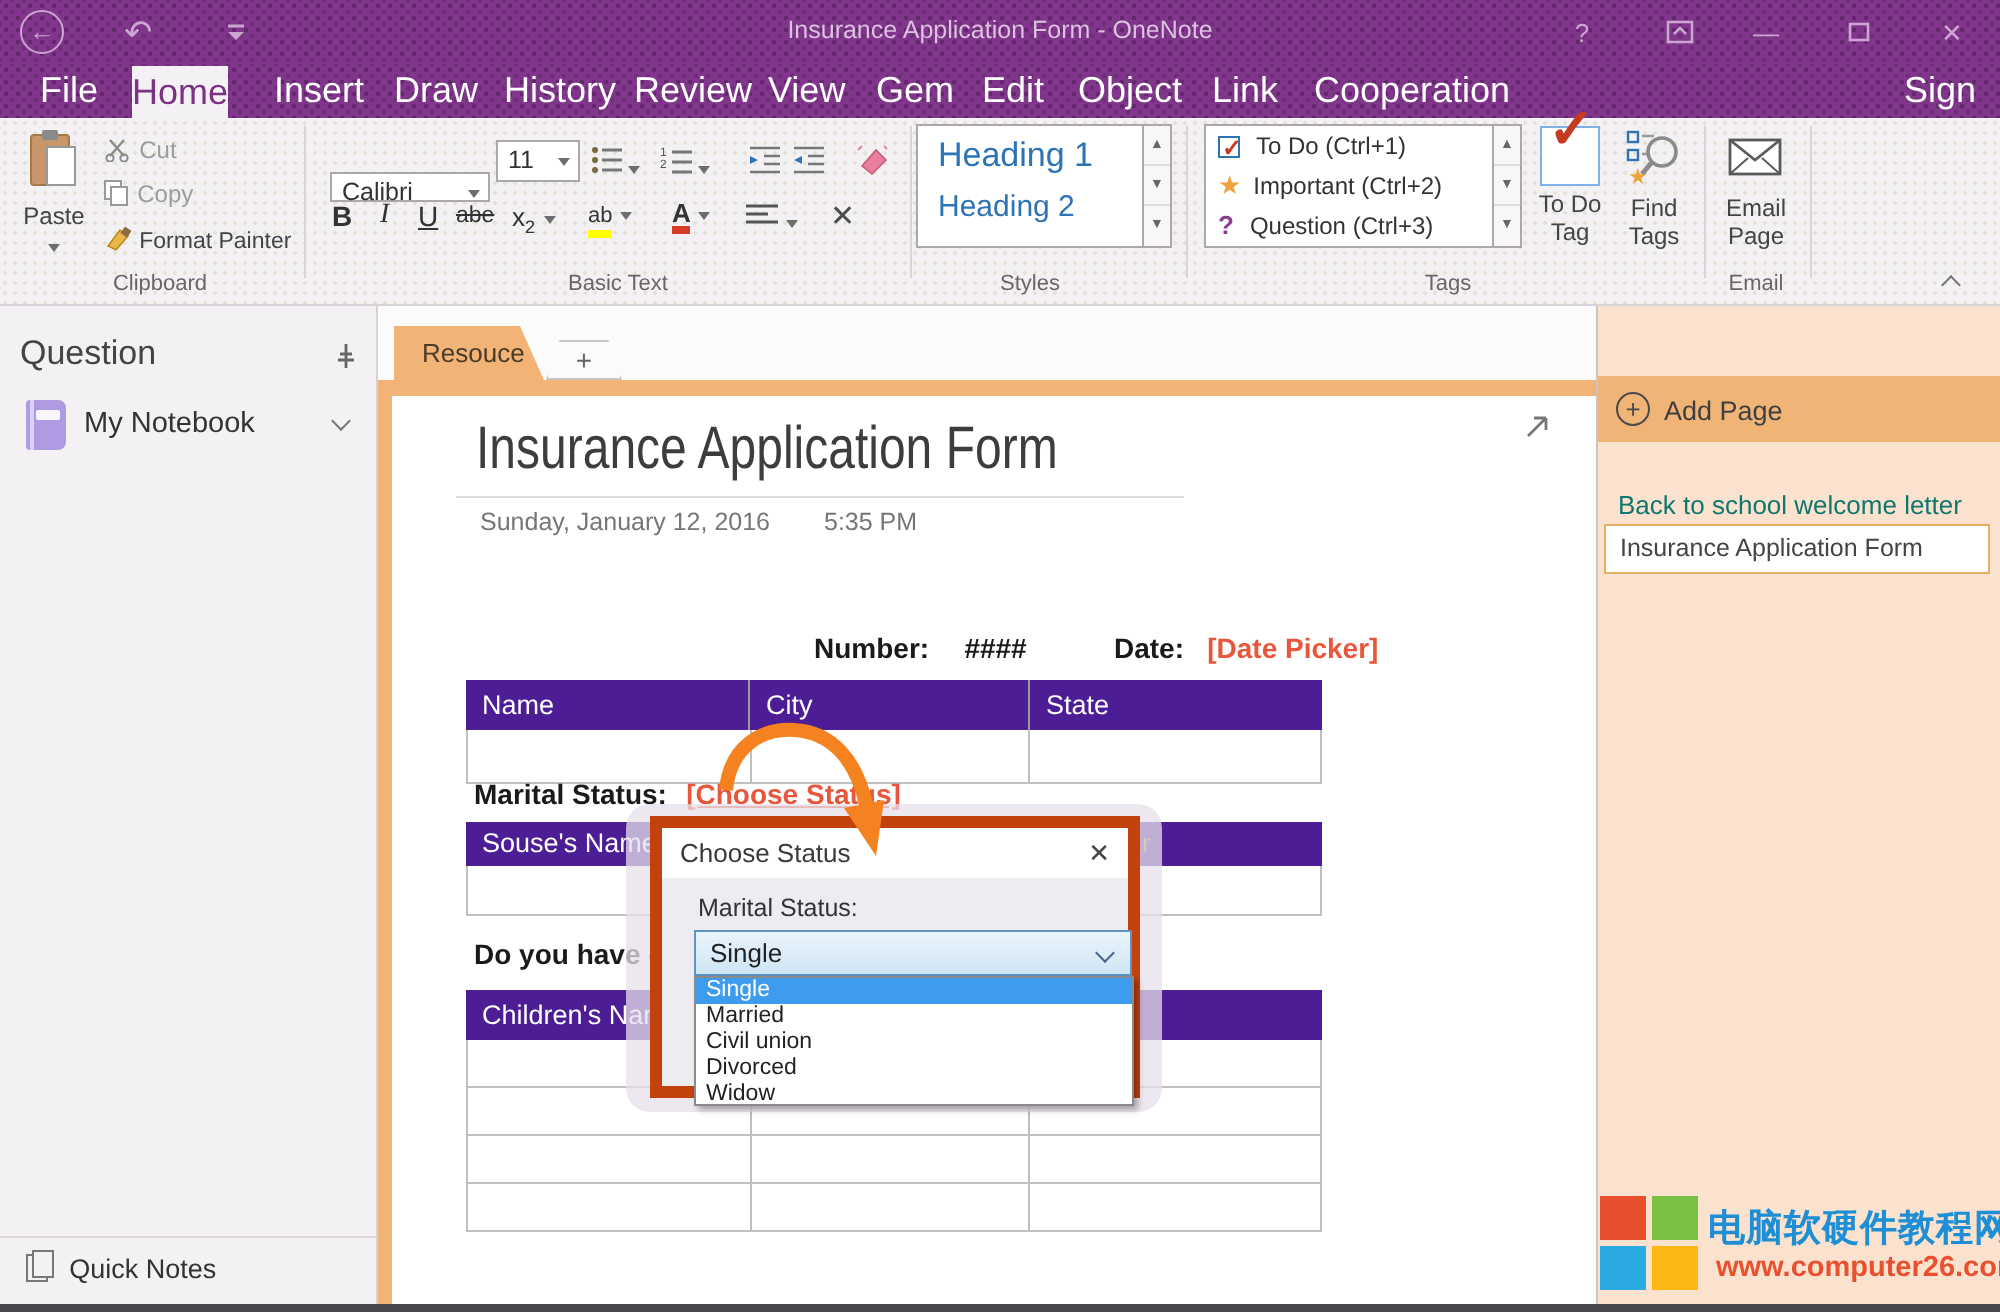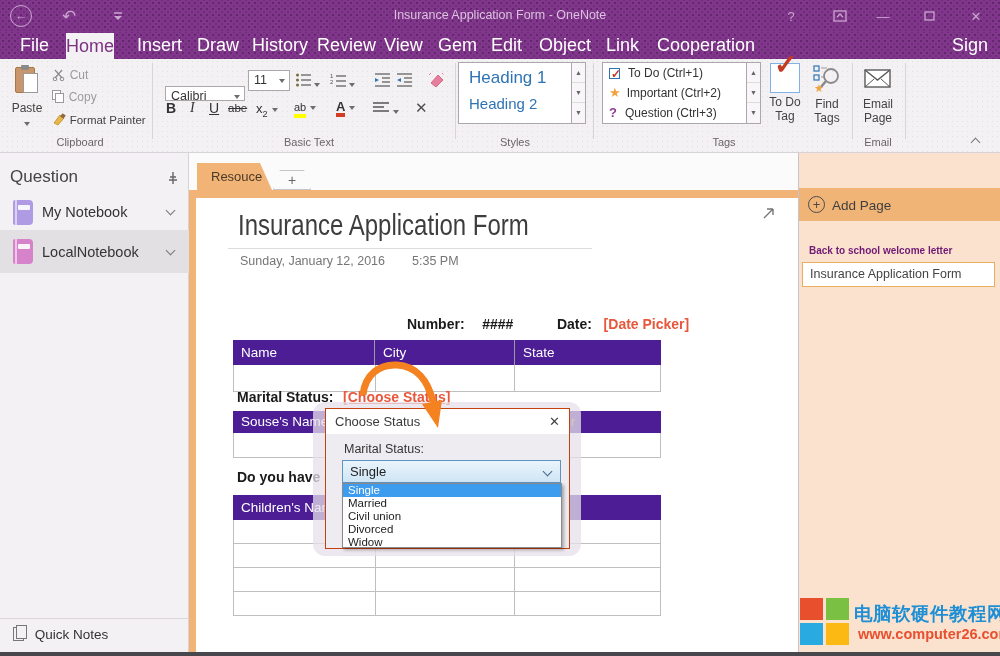--- a/index.html
+++ b/index.html
@@ -55,38 +55,38 @@
 .redlink{color:#E8563C}
 .tbl{position:absolute;left:37px;width:428px}
 .thead{display:flex;background:#4c1d95}
 .thead .c{color:#fff;font-size:13.5px;padding-left:8px;border-right:1px solid #9a9a9a}
 .thead .c:last-child{border-right:none}
 .trow{display:flex;border-left:1px solid #BFBFBF}
 .trow .c{border-right:1px solid #BFBFBF;border-bottom:1px solid #BFBFBF}
 .c1{width:142px}.c2{width:140px}.c3{width:146px}
 
 .dlg-halo{left:313px;top:402px;width:268px;height:154px;border-radius:12px;background:rgba(231,224,233,.75)}
-.dlg{left:325px;top:408px;width:245px;height:141px;background:#EFECF1;border:1px solid #c2410c}
+.dlg{left:325px;top:408px;width:245px;height:141px;background:#EFECF1;border:6px solid #c2410c}
 .dlg-title{position:absolute;left:0;top:0;right:0;height:25px;background:#fff;font-size:13px;color:#3A3A3A;line-height:25px;padding-left:9px}
 .dlg-x{position:absolute;right:9px;top:0;font-size:13px;color:#444;line-height:25px}
 .dlg-label{position:absolute;left:18px;top:33px;font-size:12.5px;color:#333}
 .dlg-combo{position:absolute;left:16px;top:51px;width:219px;height:23px;background:linear-gradient(#EAF4FB,#CFE5F5);border:1px solid #5E94C4;font-size:13px;color:#222;line-height:21px;padding-left:7px}
 .dlg-combo .chev{border-color:#46688B;position:absolute;right:9px;top:7px}
 .dlg-list{position:absolute;left:16px;top:74px;width:220px;height:65px;background:#fff;border:1px solid #8A8A8A;box-shadow:2px 2px 3px rgba(0,0,0,.3)}
 .dlg-list div{height:13px;line-height:13px;font-size:11.5px;color:#222;padding-left:5px;white-space:nowrap}
 .dlg-list div.sel{background:#3E9CEF;color:#fff}
 
 .rsb{left:798px;top:153px;width:202px;height:499px;background:#FBE2CE;border-left:1px solid #C8C4C8}
 .rsearchrow{position:absolute;left:0;top:0;width:202px;height:35px;background:#FCFBFC}
 .searchbox{position:absolute;left:7px;top:11px;width:186px;height:21px;background:#fff;border:1px solid #ABA7AB}
 .searchbox input{position:absolute;left:5px;top:2px;width:130px;height:15px;border:none;outline:none;font-size:12px;color:#555;font-family:"Liberation Sans",sans-serif;background:transparent}
 .addband{position:absolute;left:0;top:35px;width:202px;height:33px;background:#F1B477}
 .addcirc{position:absolute;left:9px;top:8px;width:17px;height:17px;border:1.5px solid #4A4A4A;border-radius:50%;text-align:center;line-height:15px;font-size:13px;color:#4A4A4A}
 .addlabel{position:absolute;left:33px;top:10px;font-size:13.5px;color:#3F3F3F}
-.pitem1{position:absolute;left:10px;top:92px;font-size:10px;font-weight:bold;color:#701a75}
+.pitem1{position:absolute;left:10px;top:92px;font-size:13px;font-weight:normal;color:#0f766e}
 .pitem2{position:absolute;left:3px;top:109px;width:193px;height:25px;background:#fff;border:1px solid #EBAD60;font-size:12.5px;color:#444;line-height:23px;padding-left:7px}
 
 .wm-sq{position:absolute;width:23px;height:22px}
 .wm-cn{position:absolute;left:55px;top:448px;font-size:18.5px;font-weight:bold;color:#1E8FD5;letter-spacing:.5px;white-space:nowrap}
 .wm-url{position:absolute;left:59px;top:473px;font-size:14.5px;font-weight:bold;color:#E8502F;white-space:nowrap}
 .bstrip{left:0;top:652px;width:1000px;height:4px;background:#47474D}
 </style>
 </head>
 <body>
 
@@ -265,28 +265,20 @@
       <path d="M6 1 v5 M3 6 h6 M6 6 v7 M2 9 h8" stroke="#666" stroke-width="1.4" fill="none"></path>
     </svg>
   <div class="nbitem" style="top:40px">
     <div class="nbicon" style="background:#AE9BE3">
         <span class="spine"></span>
         <span class="bar"></span>
       </div>
     <span class="nbname">My Notebook</span>
     <span class="nbchev chev"></span>
   </div>
-  <div class="nbitem" style="top:77px;height:43px;background:#E3E0E4">
-    <div class="nbicon" style="background:#D783CC;top:9px">
-        <span class="spine"></span>
-        <span class="bar"></span>
-      </div>
-    <span class="nbname" style="top:14px">LocalNotebook</span>
-    <span class="nbchev chev" style="top:17px"></span>
-  </div>
   <div class="abs" style="left:0;top:465px;width:189px;height:1px;background:#DAD6DA"></div>
   <div class="abs" style="left:13px;top:472px;width:176px;height:26px">
     <span style="display:inline-block;position:relative;width:18px;height:20px">
       <span style="position:absolute;left:0;top:2px;width:11px;height:14px;border:1px solid #777;background:#F4F1F4"></span>
       <span style="position:absolute;left:3px;top:0;width:11px;height:14px;border:1px solid #777;background:#F4F1F4"></span>
     </span>
     <span style="font-size:13.5px;color:#333;vertical-align:6px">Quick Notes</span>
   </div>
 </div>
 

